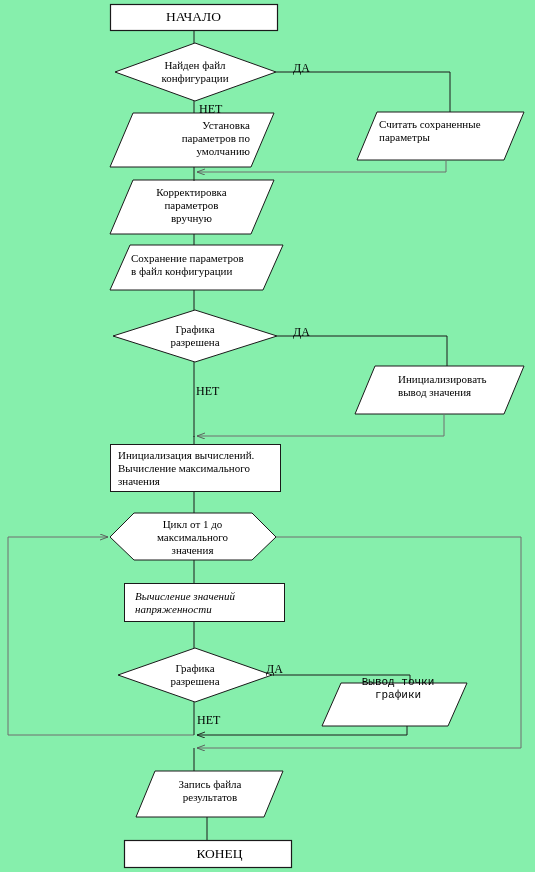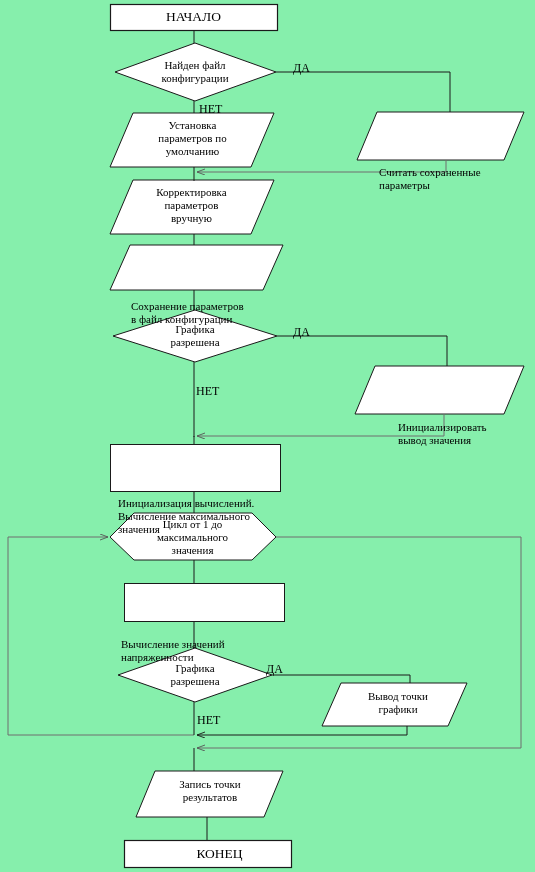--- a/index.html
+++ b/index.html
@@ -36,21 +36,20 @@
     font-size: 13.5px;
     text-align: center;
   }
   .lbl-center {
     font-size: 11px;
     text-align: center;
   }
   .lbl-left {
     font-size: 11px;
     text-align: left;
-    margin-top: 48px;
   }
   .edge-label {
     position: absolute;
     font-size: 12px;
     font-family: "Liberation Serif", "DejaVu Serif", serif;
     color: #000000;
     white-space: nowrap;
     pointer-events: none;
   }
 </style>
@@ -140,21 +139,21 @@
     <line x1="194" y1="748" x2="194" y2="771" stroke="#1a1a1a" stroke-width="1"></line>
 
     <line x1="207" y1="817" x2="207" y2="840" stroke="#1a1a1a" stroke-width="1"></line>
   </svg>
 
   <div class="node-label lbl-terminator" style="left:110px; top:9px; width:167px;">НАЧАЛО</div>
 
   <div class="node-label lbl-center" style="left:130px; top:59px; width:130px;">Найден файл
 конфигурации</div>
 
-  <div class="node-label lbl-center" style="left:135px; top:119px; width:115px;">Установка
+  <div class="node-label lbl-center" style="left:135px; top:119px; width:115px;text-align:right;">Установка
 параметров по
 умолчанию</div>
 
   <div class="node-label lbl-left" style="left:379px; top:118px; width:145px;">Считать сохраненные
 параметры</div>
 
   <div class="node-label lbl-left" style="left:131px; top:252px; width:150px;">Сохранение параметров
 в файл конфигурации</div>
 
   <div class="node-label lbl-center" style="left:134px; top:186px; width:115px;">Корректировка
@@ -168,30 +167,30 @@
 вывод значения</div>
 
   <div class="node-label lbl-left" style="left:118px; top:449px; width:162px;">Инициализация вычислений.
 Вычисление максимального
 значения</div>
 
   <div class="node-label lbl-center" style="left:135px; top:518px; width:115px;">Цикл от 1 до
 максимального
 значения</div>
 
-  <div class="node-label lbl-left" style="left:121px; top:590px; width:145px;">Вычисление значений
+  <div class="node-label lbl-left" style="left:135px; top:590px; width:145px;font-style:italic;">Вычисление значений
 напряженности</div>
 
   <div class="node-label lbl-center" style="left:146px; top:662px; width:98px;">Графика
 разрешена</div>
 
-  <div class="node-label lbl-center" style="left:348px; top:690px; width:100px;">Вывод точки
+  <div class="node-label lbl-center" style="left:348px; top:676px; width:100px;font-family:Liberation Mono, monospace;">Вывод точки
 графики</div>
 
-  <div class="node-label lbl-center" style="left:160px; top:778px; width:100px;">Запись точки
+  <div class="node-label lbl-center" style="left:160px; top:778px; width:100px;">Запись файла
 результатов</div>
 
   <div class="node-label lbl-terminator" style="left:124px; top:846px; width:167px;padding-left:12px;">КОНЕЦ</div>
 
   <div class="edge-label" style="left:293px; top:61px;">ДА</div>
 
   <div class="edge-label" style="left:199px; top:102px;">НЕТ</div>
 
   <div class="edge-label" style="left:293px; top:325px;">ДА</div>
 

